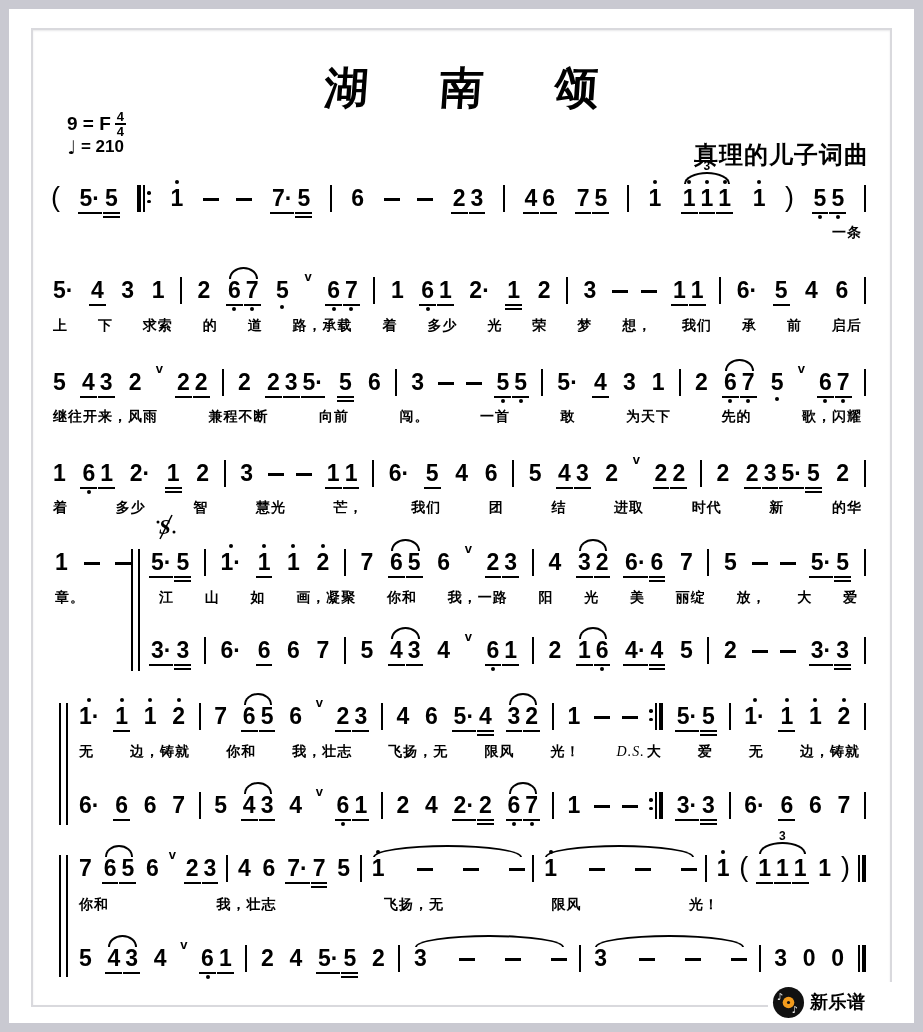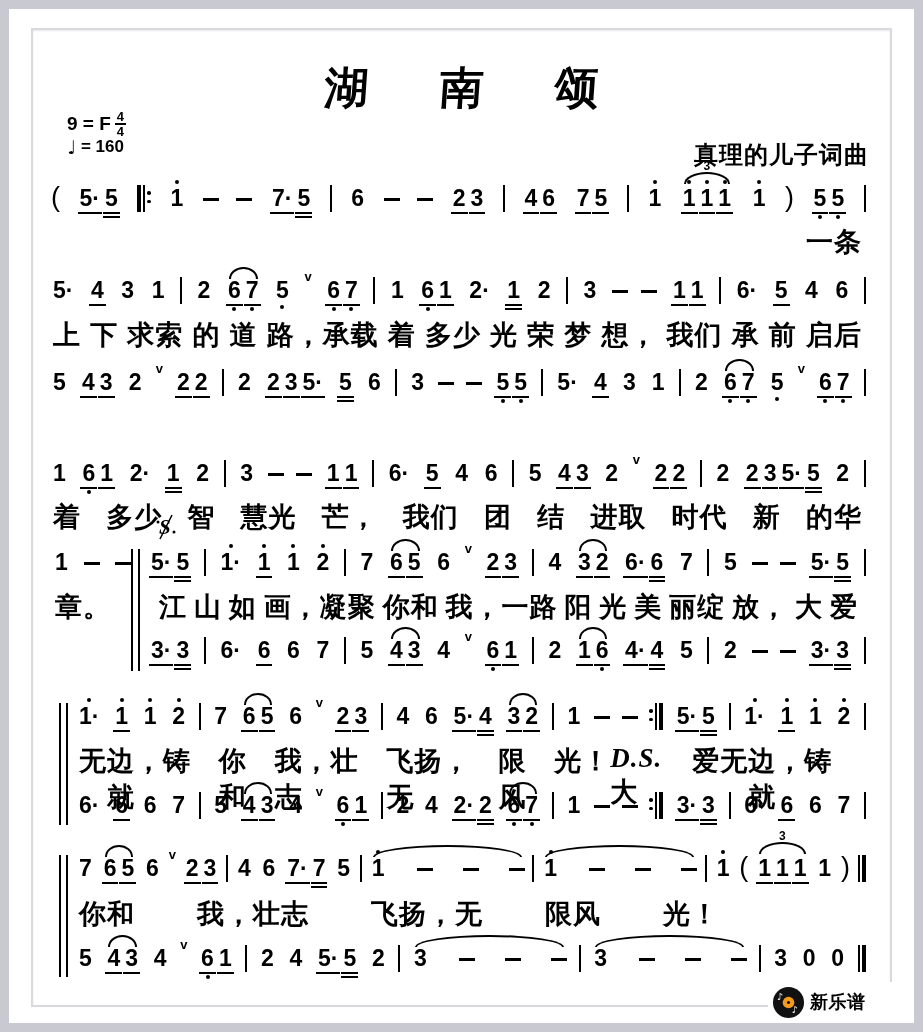--- a/index.html
+++ b/index.html
@@ -35,24 +35,24 @@
   .vbar.thick{width:4px;}
   .rdots{display:flex;flex-direction:column;gap:5px;margin-top:12px;}
   .rdots i{width:3.5px;height:3.5px;border-radius:50%;background:#000;display:block;}
   .grp{position:relative;}
   .grp .row{display:flex;column-gap:1px;}
   .arcline{position:absolute;top:-4px;left:3px;right:3px;height:10px;border:2px solid #000;
            border-bottom:none;border-radius:50% 50% 0 0/100% 100% 0 0;}
   .grp.trip .arcline{top:-7px;}
   .tn{position:absolute;top:-19px;left:0;right:0;text-align:center;font-size:12px;line-height:12px;font-weight:bold;}
   
-  .lrow{display:flex;justify-content:space-between;font-size:27px;font-weight:600;letter-spacing:1px;}
+  .lrow{display:flex;justify-content:space-between;font-size:14px;font-weight:600;letter-spacing:1px;}
   .lrow.right{justify-content:flex-end;}
   .lrow.left{justify-content:space-between;}
-  .ds{font-family:"Liberation Serif",serif;font-style:italic;font-weight:bold;padding-right:2px;}
+  .ds{font-family:"Liberation Serif",serif;font-style:italic;font-weight:normal;padding-right:2px;}
   .bracket{position:absolute;width:5px;border-left:2px solid #000;border-right:2px solid #000;}
   
   .logo{position:absolute;right:2px;bottom:1px;width:140px;height:40px;background:#fff;
         display:flex;align-items:center;gap:5px;padding-left:4px;z-index:5;}
   .logo-text{font-size:18px;font-weight:bold;letter-spacing:0.5px;}
 </style>
 </head>
 <body>
 
 <div class="page">
@@ -64,21 +64,21 @@
     <span>9 = F</span>
     <span class="frac">
       <span>4</span>
       <span class="fbar"></span>
       <span>4</span>
     </span>
   </div>
 
   <div class="abs temporow">
     <span class="qnote">♩</span>
-    <span>= 160</span>
+    <span>= 210</span>
   </div>
 
   <div class="abs credit">真理的儿子词曲</div>
 
   <div class="abs mrow" id="m1" style="left:42px;right:48px;top:170px;">
       <span class="paren">(</span>
       <div class="grp">
         <div class="row">
           <div class="note">
             <i class="da"></i>
@@ -568,20 +568,31 @@
             <i class="da"></i>
             <b class="num u1">7</b>
             <i class="db on"></i>
           </div>
         </div>
       </div>
       <div class="barwrap">
         <span class="vbar"></span>
       </div>
     </div>
+  <div class="abs lrow" id="y3" style="left:44px;right:52px;top:399px;">
+      <span class="seg">继往开来，风雨</span>
+      <span class="seg">兼程不断</span>
+      <span class="seg">向前</span>
+      <span class="seg">闯。</span>
+      <span class="seg">一首</span>
+      <span class="seg">敢</span>
+      <span class="seg">为天下</span>
+      <span class="seg">先的</span>
+      <span class="seg">歌，闪耀</span>
+    </div>
 
   <div class="abs mrow" id="m4" style="left:42px;right:48px;top:445px;">
       <div class="note">
         <i class="da"></i>
         <b class="num">1</b>
         <i class="db"></i>
       </div>
       <div class="grp">
         <div class="row">
           <div class="note">

